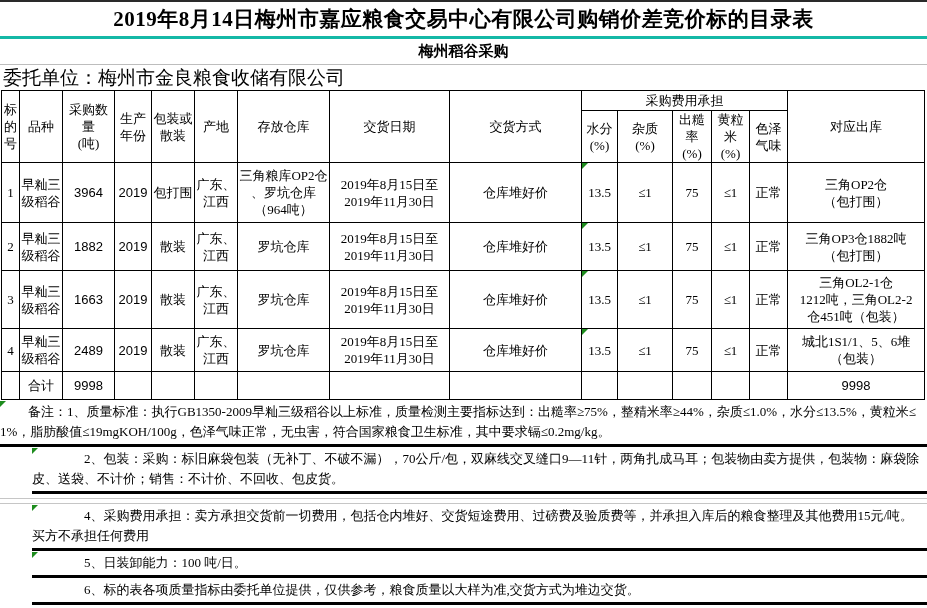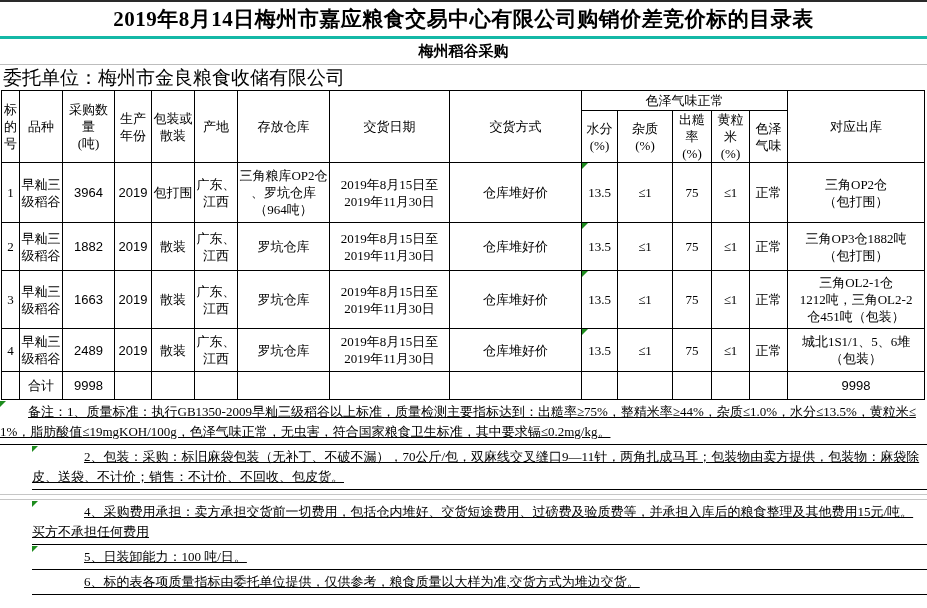--- a/index.html
+++ b/index.html
@@ -41,23 +41,22 @@
   .tri{position:relative;}
   .tri::before{
     content:"";position:absolute;top:0;left:0;width:0;height:0;
     border-top:6px solid #1e8c1e;border-right:6px solid transparent;
   }
 
   .notes{width:927px;font-size:13px;line-height:20px;}
   .note{
     position:relative;
     padding:2px 2px 2px 0;
-    border-bottom:1px solid #000000;
+    border-bottom:3px solid #000000;
     word-break:break-all;
-    text-decoration:underline;
   }
   .note.first{ text-indent:28px; }
   .note.std{ text-indent:52px;margin-left:32px; }
   .note.marked::before{
     content:"";position:absolute;top:1px;left:0;width:0;height:0;
     border-top:6px solid #1e8c1e;border-right:6px solid transparent;
   }
   .spacer{height:4px;border-bottom:1px solid #c6c6c6;}
 </style>
 </head>
@@ -94,21 +93,21 @@
         <th rowspan="2" class="pre">采购数量
 (吨)</th>
         <th rowspan="2" class="pre">生产
 年份</th>
         <th rowspan="2" class="pre">包装或
 散装</th>
         <th rowspan="2">产地</th>
         <th rowspan="2">存放仓库</th>
         <th rowspan="2">交货日期</th>
         <th rowspan="2">交货方式</th>
-        <th colspan="5">色泽气味正常</th>
+        <th colspan="5">采购费用承担</th>
         <th rowspan="2">对应出库</th>
       </tr>
       <tr style="height:50px">
         <th class="pre">水分
 (%)</th>
         <th class="pre">杂质
 (%)</th>
         <th class="pre">出糙率
 (%)</th>
         <th class="pre">黄粒

